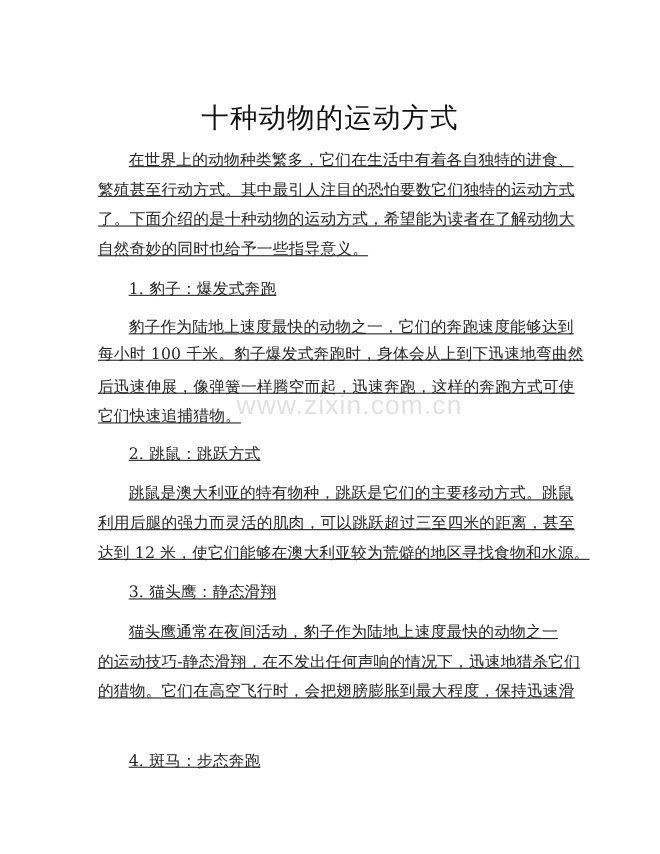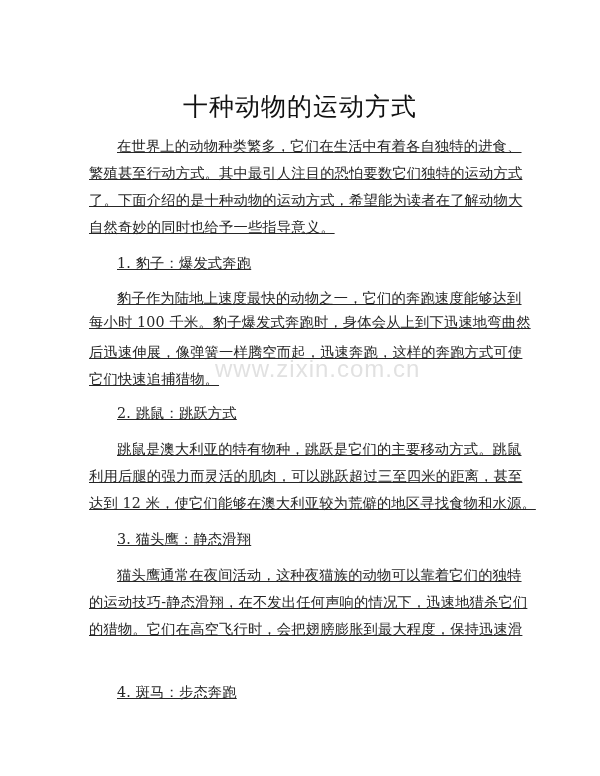--- a/index.html
+++ b/index.html
@@ -32,20 +32,20 @@
   <div class="line" style="top:312px">每小时 100 千米。豹子爆发式奔跑时，身体会从上到下迅速地弯曲然</div>
   <div class="line" style="top:342px">后迅速伸展，像弹簧一样腾空而起，迅速奔跑，这样的奔跑方式可使</div>
   <div class="line" style="top:369px">它们快速追捕猎物。</div>
 
   <div class="line heading" style="top:403px">2.  跳鼠：跳跃方式</div>
   <div class="line" style="top:466px">利用后腿的强力而灵活的肌肉，可以跳跃超过三至四米的距离，甚至</div>
   <div class="line indent" style="top:439px">跳鼠是澳大利亚的特有物种，跳跃是它们的主要移动方式。跳鼠</div>
   <div class="line" style="top:493px">达到 12 米，使它们能够在澳大利亚较为荒僻的地区寻找食物和水源。</div>
 
   <div class="line heading" style="top:529px">3.  猫头鹰：静态滑翔</div>
-  <div class="line indent" style="top:565px">猫头鹰通常在夜间活动，这种夜猫族的动物可以靠着它们的独特</div>
+  <div class="line indent" style="top:565px">猫头鹰通常在夜间活动，豹子作为陆地上速度最快的动物之一</div>
   <div class="line" style="top:619px">的猎物。它们在高空飞行时，会把翅膀膨胀到最大程度，保持迅速滑</div>
   <div class="line" style="top:592px">的运动技巧-静态滑翔，在不发出任何声响的情况下，迅速地猎杀它们</div>
 
   <div class="line heading" style="top:682px">4.  斑马：步态奔跑</div>
 
   <div class="watermark">www.zixin.com.cn</div>
 </div>
 
 </body></html>

